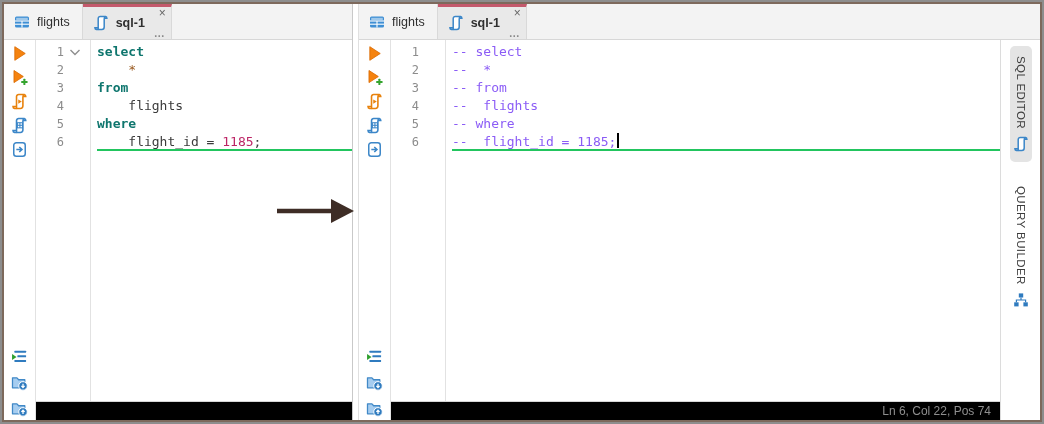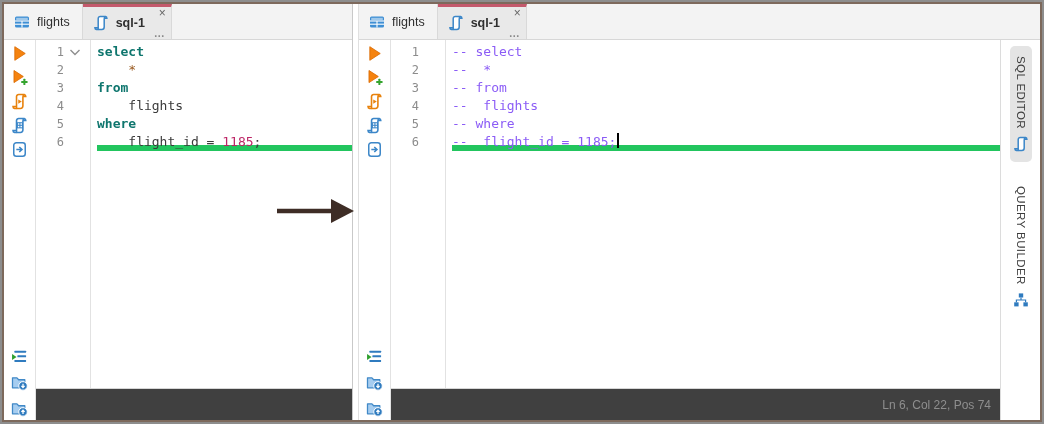--- a/index.html
+++ b/index.html
@@ -32,29 +32,29 @@
 
   .editor-col{flex:1;display:flex;flex-direction:column;min-width:0;}
   .editor-area{flex:1;display:flex;min-height:0;background:#fff;}
   .gutter{width:55px;flex:0 0 auto;border-right:1px solid #e2e2e2;padding-top:3px;font-family:"DejaVu Sans Mono",monospace;font-size:12px;color:#8c8c8c;}
   .gutter-row{height:18px;display:flex;align-items:center;}
   .gutter-num{width:28px;text-align:right;}
   .fold{width:22px;display:inline-flex;justify-content:center;}
   .fold svg{width:12px;height:9px;}
   .code{flex:1;padding:3px 0 0 6px;font-family:"DejaVu Sans Mono",monospace;font-size:13px;white-space:pre;color:#3b3b3b;overflow:hidden;}
   .code-line{height:18px;line-height:18px;}
-  .code-line.underline{border-bottom:6px solid #22c55e;}
+  .code-line.underline{border-bottom:2px solid #22c55e;}
   .kw{color:#0f766e;font-weight:bold;}
   .pl{color:#3b3b3b;}
   .st{color:#99591f;}
   .nm{color:#bd2566;}
   .cm{color:#8b5cf6;}
   .cursor{display:inline-block;width:1.3px;height:15px;background:#000;vertical-align:-2px;margin-left:1px;}
 
-  .statusbar{height:32px;flex:0 0 auto;border-top:1px solid #d6d6d6;background:#404040;display:flex;align-items:center;justify-content:flex-end;padding-right:9px;font-family:"Liberation Sans",sans-serif;font-size:12px;color:#8e8e8e;}
+  .statusbar{height:19px;flex:0 0 auto;border-top:1px solid #d6d6d6;background:#000000;display:flex;align-items:center;justify-content:flex-end;padding-right:9px;font-family:"Liberation Sans",sans-serif;font-size:12px;color:#8e8e8e;}
 
   
   .sidebar{width:40px;flex:0 0 auto;border-left:1px solid #dcdcdc;background:#fff;display:flex;flex-direction:column;align-items:center;padding-top:6px;gap:14px;}
   .vtab{display:flex;flex-direction:column;align-items:center;gap:7px;padding:10px 3px;border-radius:5px;cursor:pointer;}
   .vtab.active{background:#e4e4e4;}
   .vtab-label{writing-mode:vertical-rl;font-family:"Liberation Sans",sans-serif;font-size:11.5px;color:#3d3d3d;letter-spacing:0.4px;white-space:nowrap;}
   .vtab-icon{display:inline-flex;}
   .vtab-icon svg{width:16px;height:16px;}
 
   

